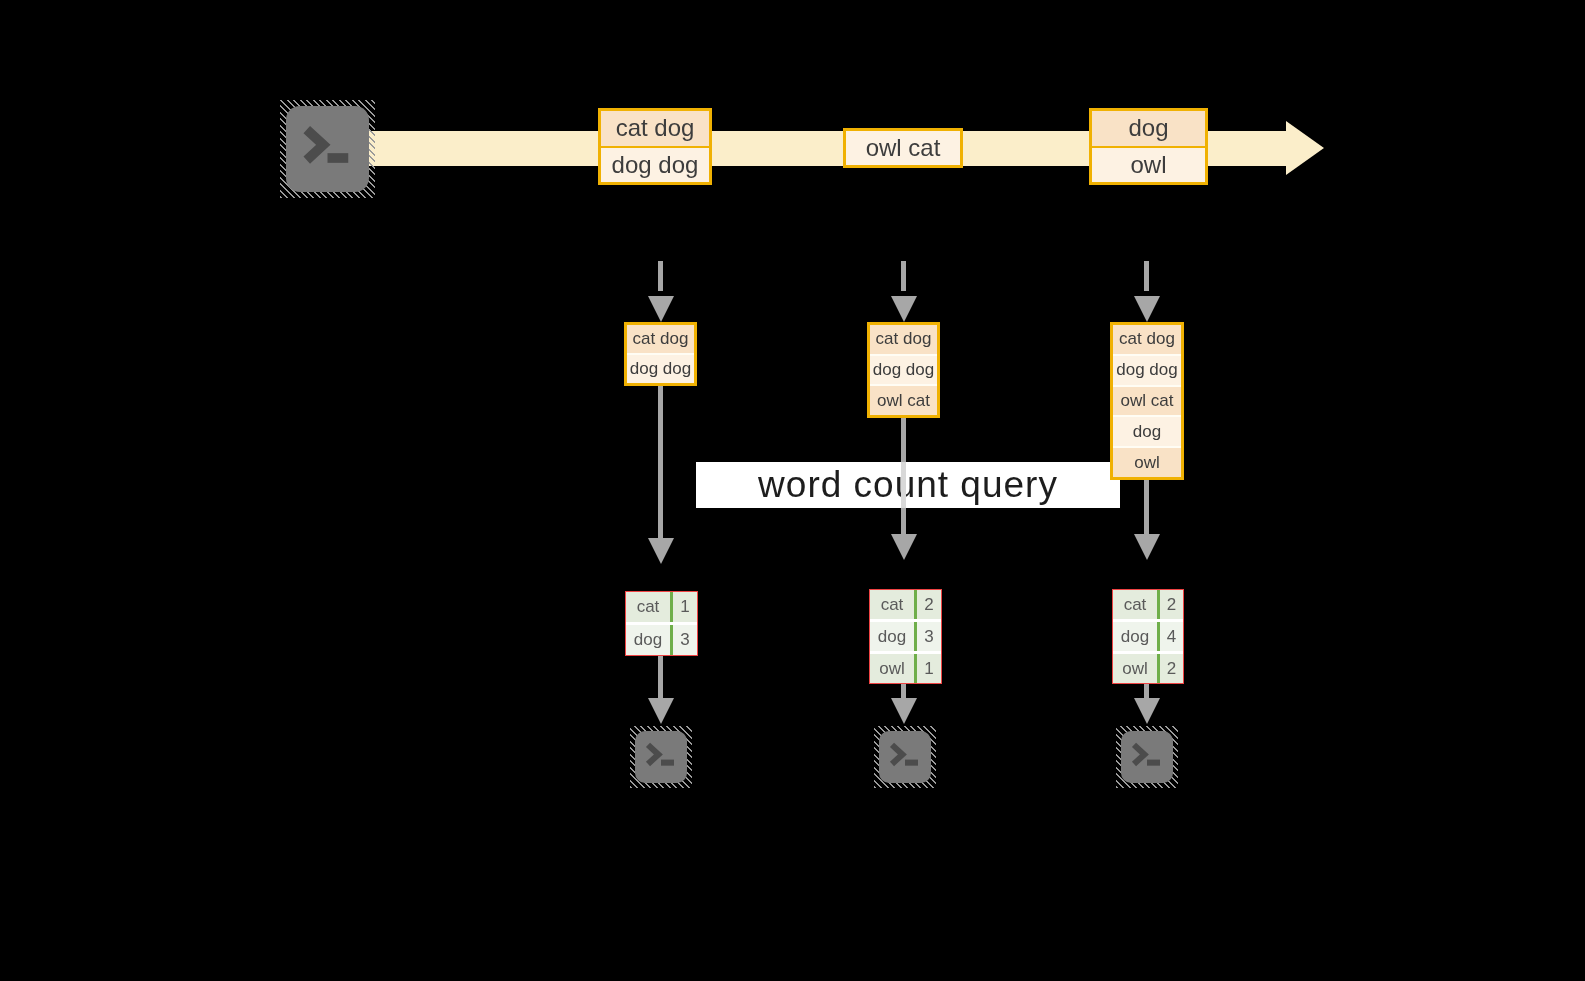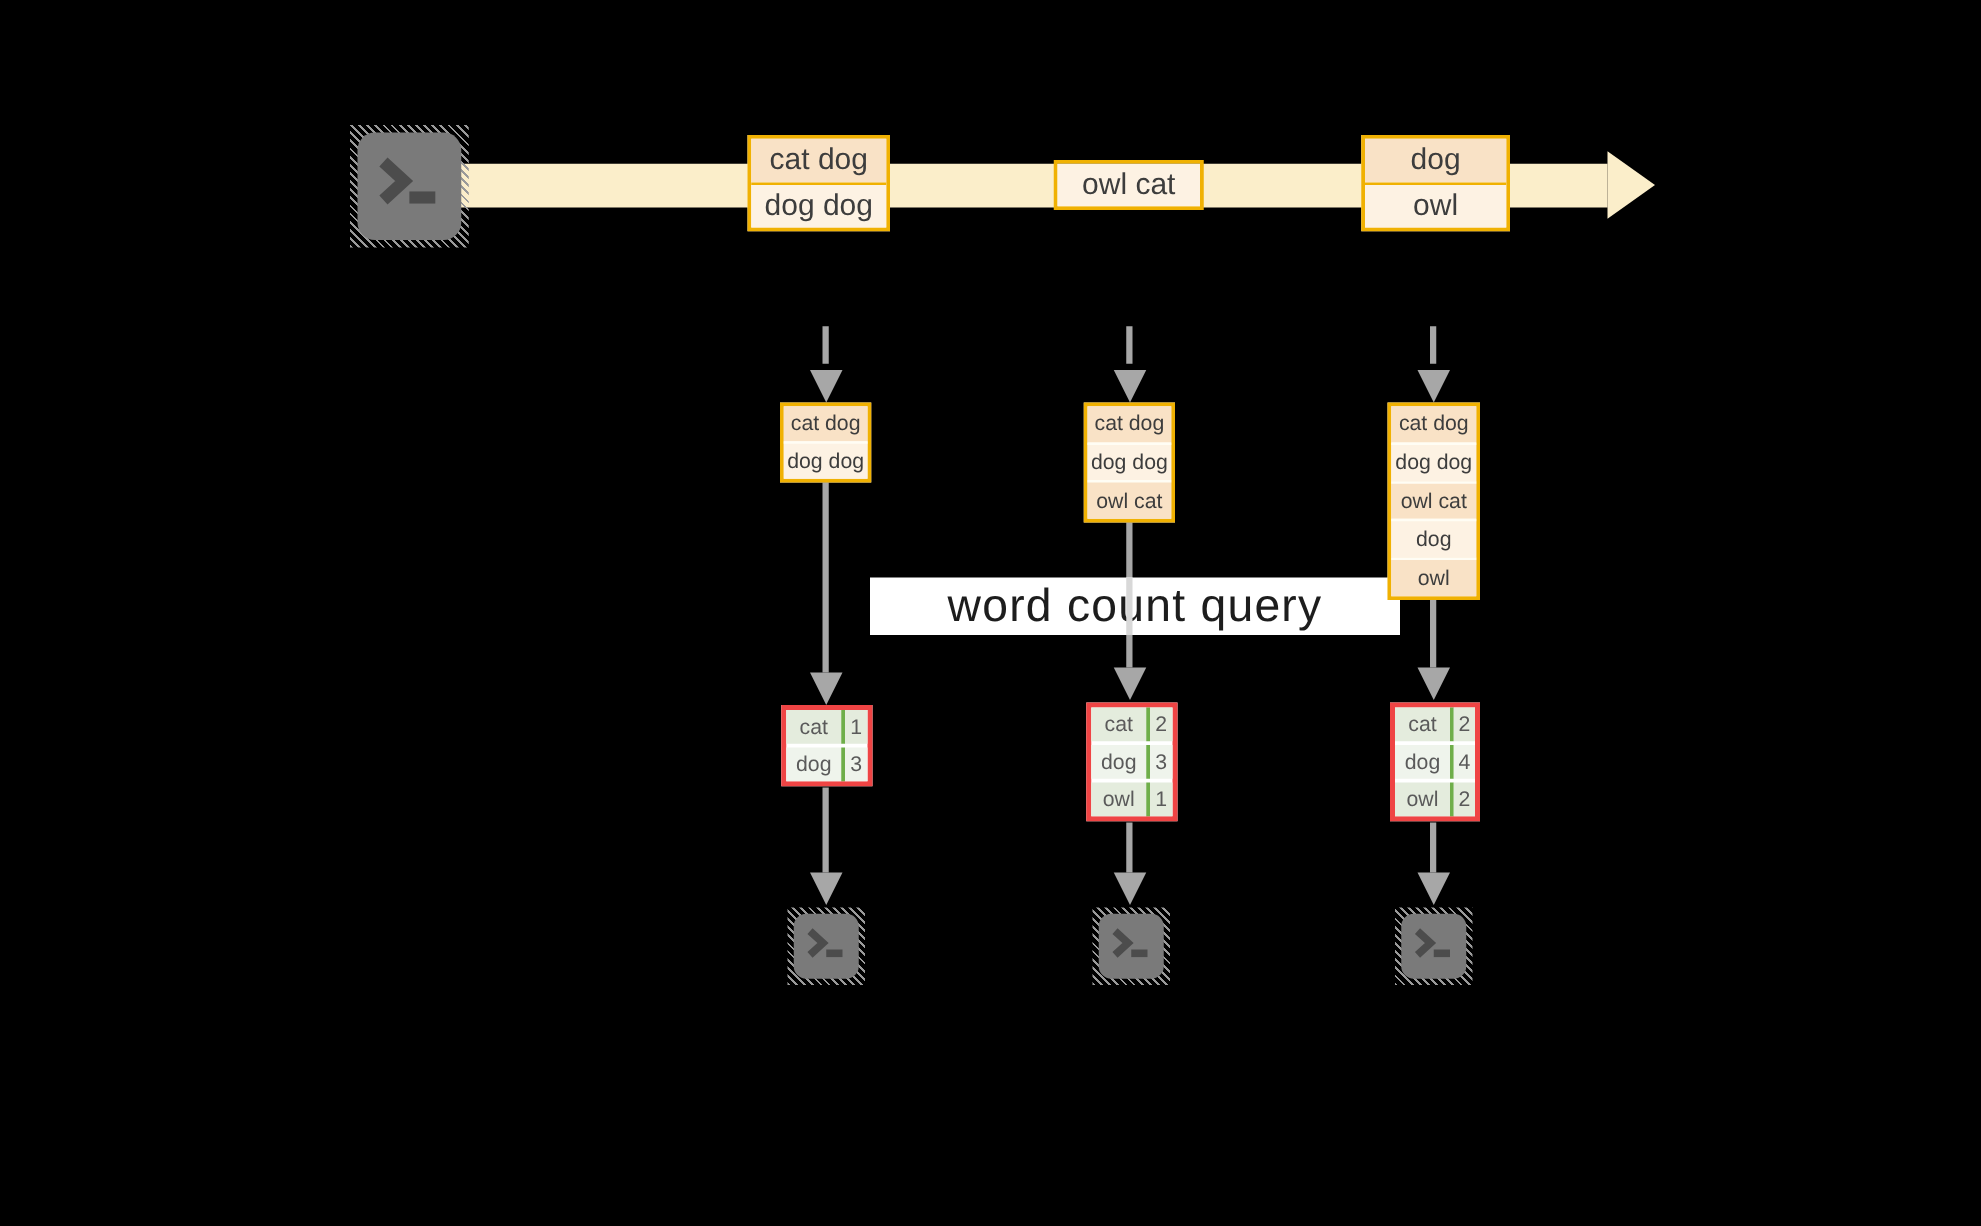--- a/index.html
+++ b/index.html
@@ -49,22 +49,22 @@
   .query-band{
     background:#ffffff;display:flex;align-items:center;justify-content:center;
     z-index:3;
   }
   .query-band span{
     font-size:37px;font-weight:300;color:#1d1d1d;letter-spacing:1px;white-space:nowrap;
   }
 
   
   .gtable{
-    border:4px solid #ef4444;background:#ffffff;box-sizing:border-box;
-    display:flex;flex-direction:column;gap:3px;z-index:5;
+    border:1px solid #ef4444;background:#ffffff;box-sizing:border-box;
+    display:flex;flex-direction:column;gap:3px;z-index:5;margin-top:27px;
   }
   .grow{flex:1;display:flex;}
   .gword,.gnum{
     display:flex;align-items:center;justify-content:center;
     color:#5a5a5a;font-size:17px;background:#e4ecdd;
   }
   .gword{width:44px;}
   .gnum{flex:1;}
   .gvdiv{width:3px;background:#6fae4a;}
   .grow.alt .gword,.grow.alt .gnum{background:#eff4ec;}

